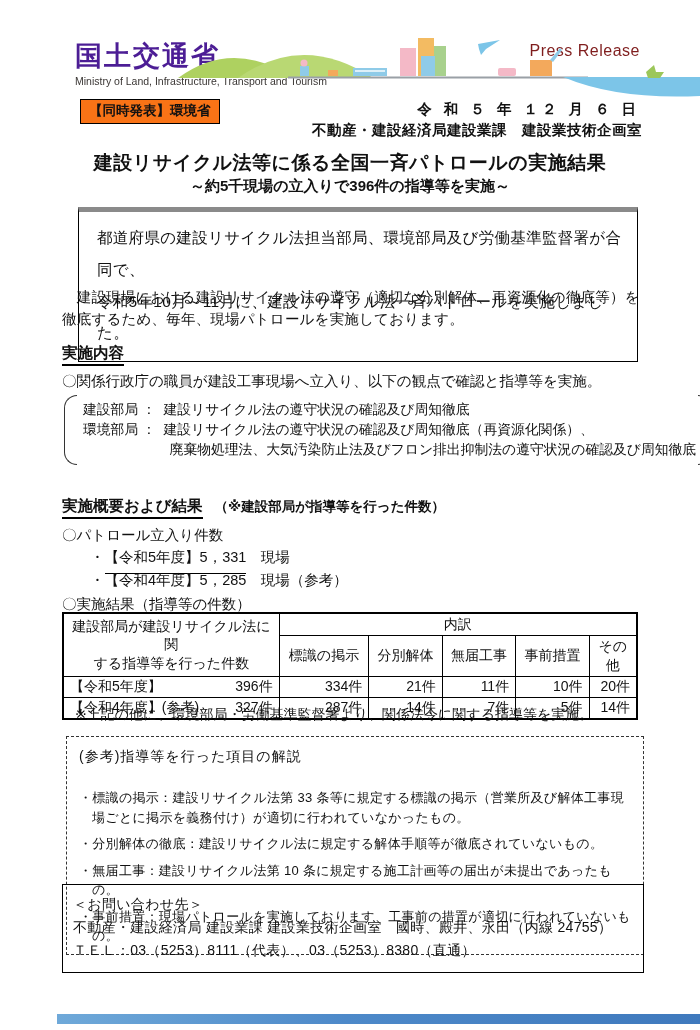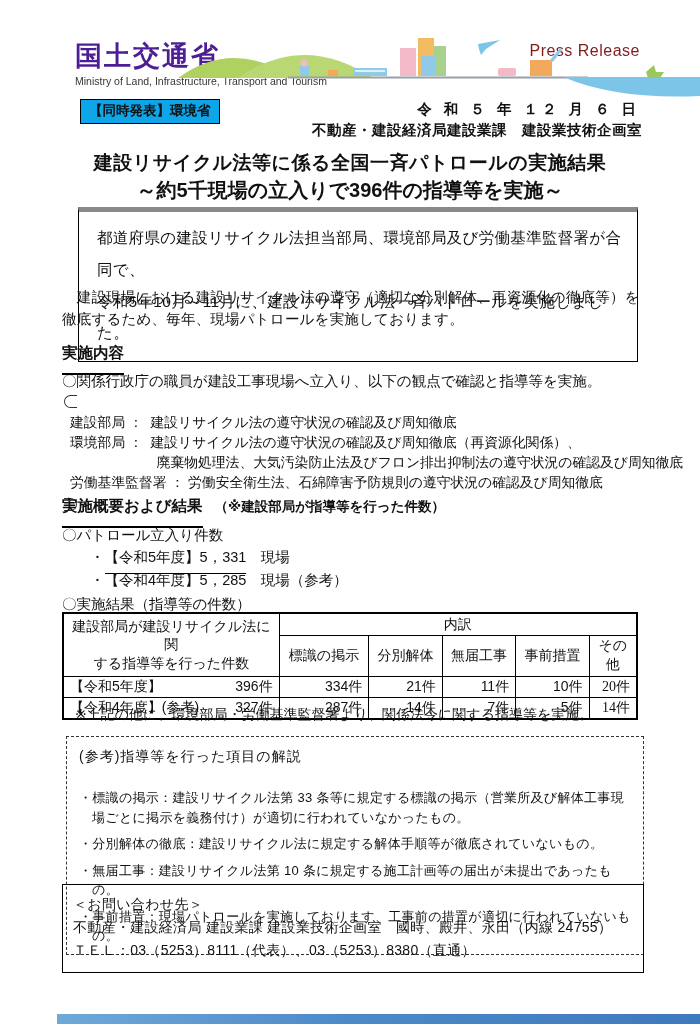--- a/index.html
+++ b/index.html
@@ -24,62 +24,62 @@
     font-size: 27px; font-weight: bold; color: #4c1d95; letter-spacing: 2px;
     line-height: 1.1;
   }
   .logo .en {
     font-size: 10.5px; color: #3a3634; margin-top: 3px; letter-spacing: 0;
   }
   .illustration { position: absolute; left: 178px; top: 30px; }
   .simul-box {
     position: absolute; left: 80px; top: 99px;
     border: 1.5px solid #000; padding: 2px 8px 3px 8px;
-    font-size: 13.5px; font-weight: bold; background: #0ea5e9;
+    font-size: 13.5px; font-weight: bold; background: #f97316;
   }
   .date-line {
     position: absolute; right: 60px; top: 100px;
     font-size: 14.5px; letter-spacing: 4px; font-weight: bold;
   }
   .dept-line {
     position: absolute; right: 58px; top: 121px;
     font-size: 14.5px; font-weight: bold; letter-spacing: .5px;
   }
   
   .title {
     position: absolute; top: 150px; left: 0; width: 100%;
     text-align: center; font-size: 19px; font-weight: bold; letter-spacing: .5px;
   }
   .subtitle {
     position: absolute; top: 177px; left: 0; width: 100%;
-    text-align: center; font-size: 20px; font-weight: bold;
+    text-align: center; font-size: 15px; font-weight: bold;
   }
   
   .lead-box {
     position: absolute; left: 78px; right: 62px; top: 207px;
     border: 1.5px solid #000; border-top: 5px solid #8a8a8a;
     padding: 10px 4px 12px 18px;
     font-size: 15.5px; line-height: 2.05; letter-spacing: .3px;
   }
   
   .intro {
     position: absolute; left: 62px; right: 52px; top: 286px;
     font-size: 14.5px; line-height: 1.55; letter-spacing: .2px;
   }
   
   .sec-heading {
     font-size: 15.5px; font-weight: bold;
   }
-  .sec-heading .ul { border-bottom: 2px solid #000; padding-bottom: 12px; font-family: Liberation Serif, serif; }
+  .sec-heading .ul { border-bottom: 2px solid #000; padding-bottom: 3px; font-family: Liberation Serif, serif; }
   #sec1 { position: absolute; left: 62px; top: 343px; }
   #sec1-lead { position: absolute; left: 62px; right: 50px; top: 372px; font-size: 14.5px; }
   
   .bracket {
     position: absolute; left: 64px; right: 46px; top: 395px;
-    display: flex; align-items: stretch; flex-direction: column;
+    display: flex; align-items: stretch;
   }
   .paren { width: 13px; flex: 0 0 13px; }
   .paren.l { border: 1.8px solid #333; border-right: none; border-radius: 14px 0 0 14px; }
   .paren.r { border: 1.8px solid #333; border-left: none; border-radius: 0 14px 14px 0; }
   .bracket-body { flex: 1; padding: 5px 2px 5px 6px; }
   .bracket-body .bline {
     font-size: 13.8px; line-height: 1.45; white-space: pre; letter-spacing: 0;
   }
   
   #sec2 { position: absolute; left: 62px; top: 496px; }
@@ -97,21 +97,21 @@
     border: 1.5px solid #000; padding: 1px 6px; font-weight: normal;
   }
   .rtable { border: 2px solid #000; }
   .rtable .hdr { text-align: center; vertical-align: middle; line-height: 1.35; }
   .rtable .num { text-align: right; }
   .rtable .c1 { width: 212px; }
   .rtable .c2 { width: 88px; }
   .rtable .c3 { width: 72px; margin-top: 22px; }
   .rtable .c4 { width: 72px; }
   .rtable .c5 { width: 72px; }
-  .rtable .c6 { width: 47px; font-family: Liberation Serif, serif; }
+  .rtable .c6 { width: 47px; }
   .rtable .rowlabel { display: flex; justify-content: space-between; }
   .table-note { position: absolute; left: 75px; top: 706px; font-size: 14px; }
   
   .ref-box {
     position: absolute; left: 66px; right: 56px; top: 736px;
     border: 1.5px dashed #333; padding: 9px 12px 8px 12px;
     font-size: 13px; line-height: 1.5;
   }
   .ref-box .rtitle { font-size: 14px; margin-bottom: 21px; letter-spacing: 1px; }
   .ref-box .ritem { padding-left: 1em; text-indent: -1em; margin-bottom: 7px; letter-spacing: .3px; }
@@ -190,21 +190,20 @@
     <span class="ul">実施内容</span>
   </div>
   <div id="sec1-lead">〇関係行政庁の職員が建設工事現場へ立入り、以下の観点で確認と指導等を実施。</div>
 
   <div class="bracket">
     <div class="paren l"></div>
     <div class="bracket-body">
       <div class="bline">建設部局 ：  建設リサイクル法の遵守状況の確認及び周知徹底</div>
       <div class="bline">環境部局 ：  建設リサイクル法の遵守状況の確認及び周知徹底（再資源化関係）、</div>
       <div class="bline">　　　　　　 廃棄物処理法、大気汚染防止法及びフロン排出抑制法の遵守状況の確認及び周知徹底</div>
-      <div class="bline">労働基準監督署 ： 労働安全衛生法、石綿障害予防規則の遵守状況の確認及び周知徹底</div>
     </div>
     <div class="paren r"></div>
   </div>
 
   <div id="sec2" class="sec-heading">
     <span class="ul">実施概要および結果</span><span class="note">（※建設部局が指導等を行った件数）</span>
   </div>
 
   <div id="patrol">
     <div>〇パトロール立入り件数</div>

